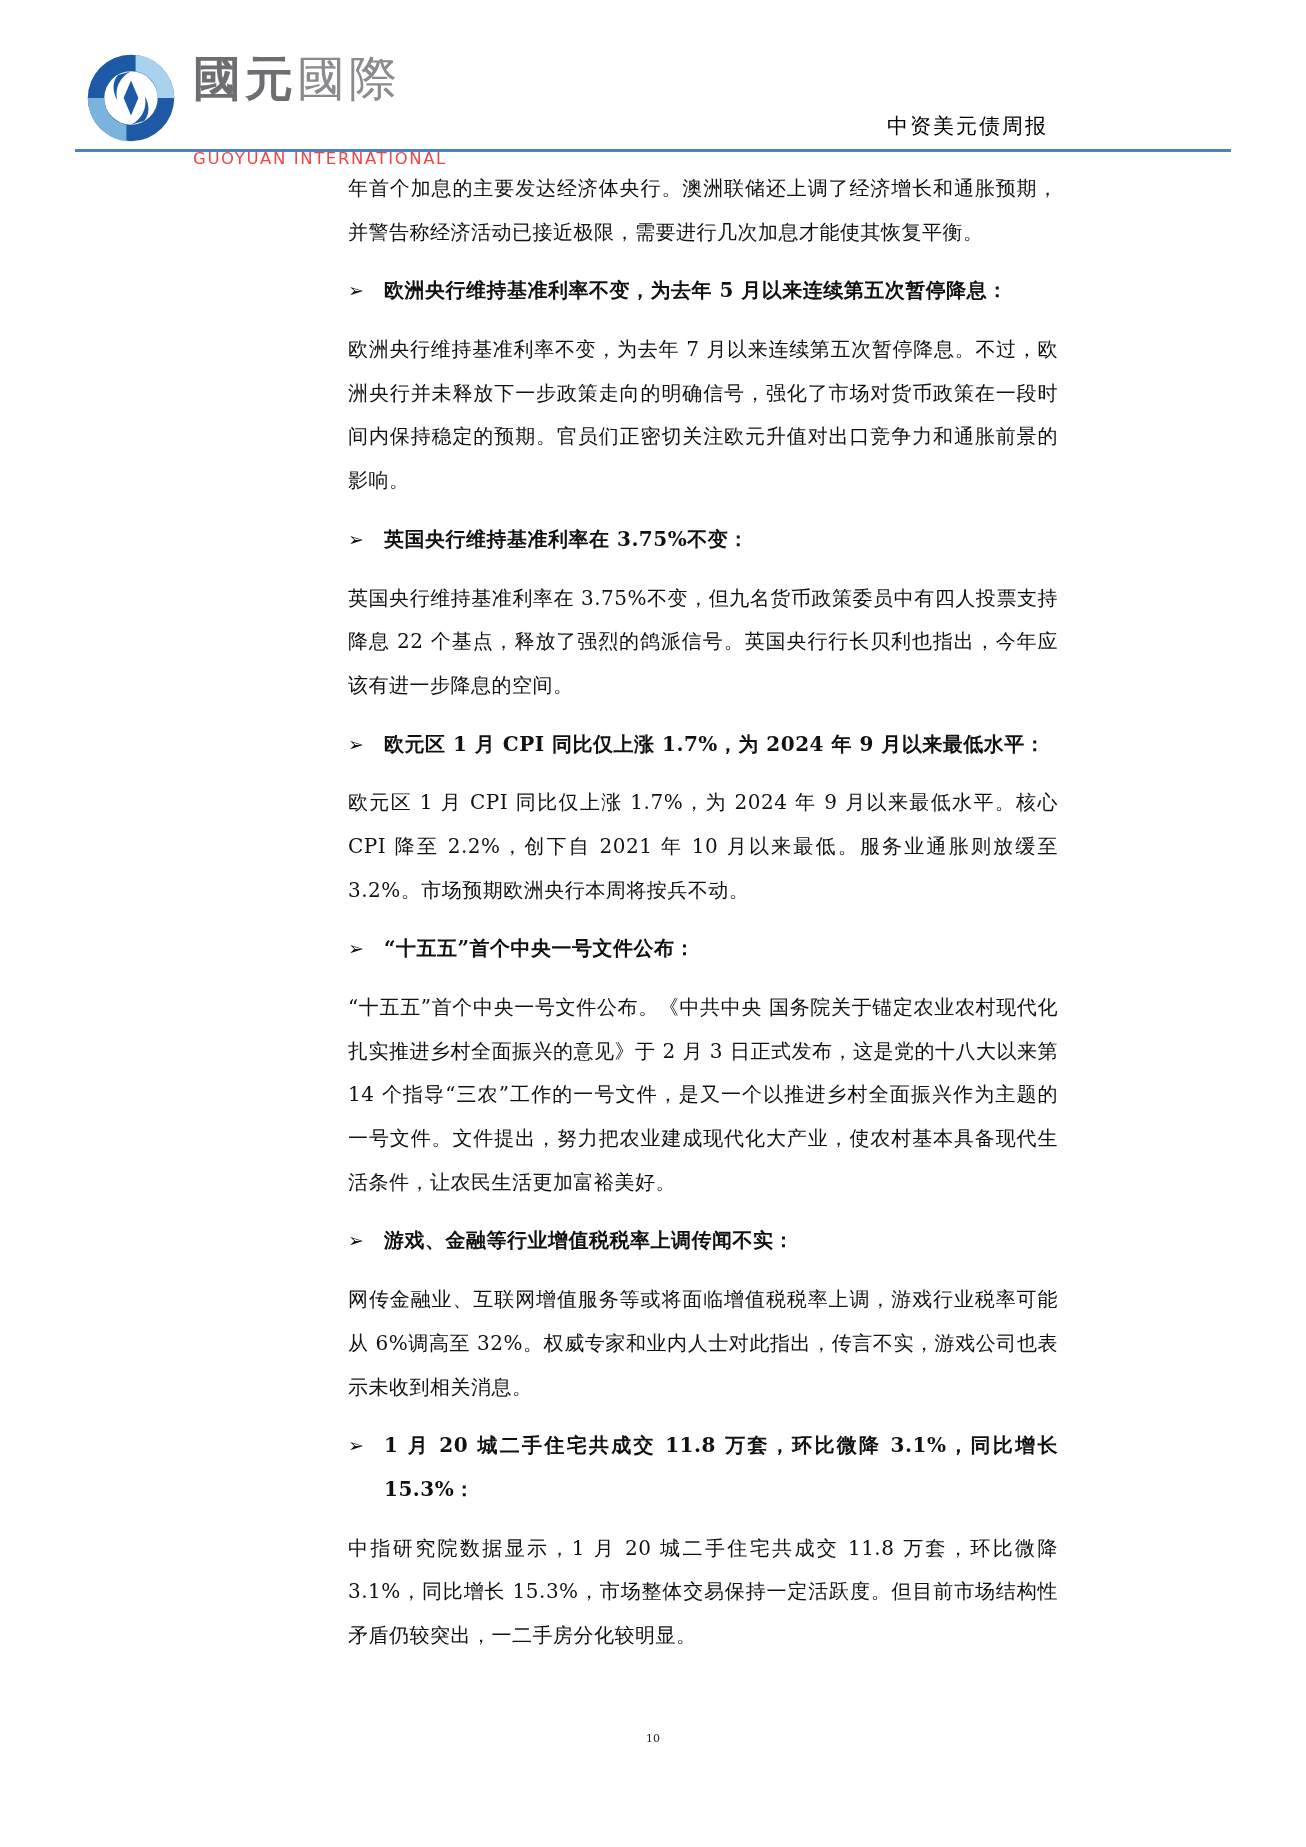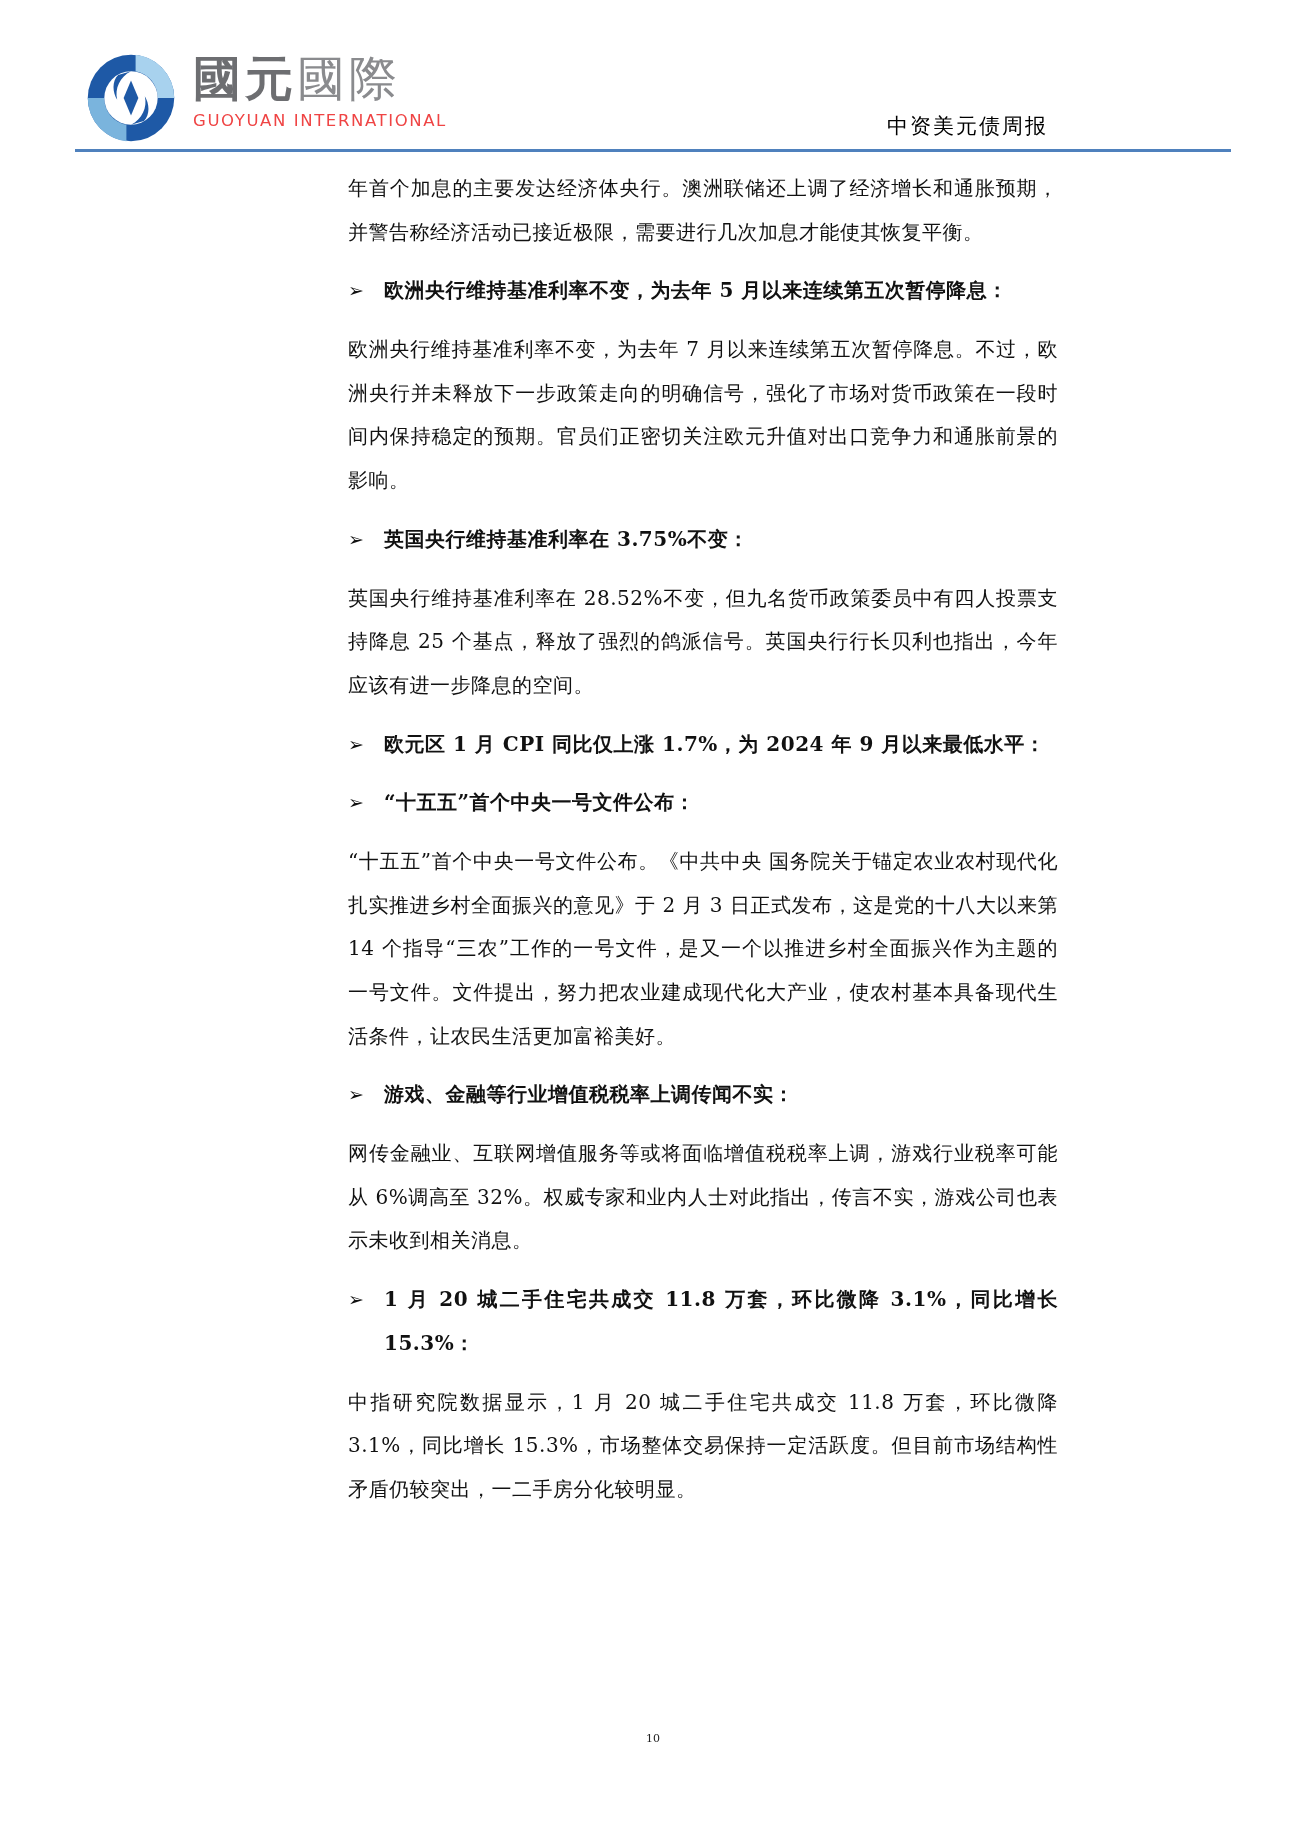--- a/index.html
+++ b/index.html
@@ -9,21 +9,21 @@
     font-family: "DejaVu Serif", "Liberation Serif", serif;
     color: #111111;
     position: relative;
     overflow: hidden;
   }
 
   
   .header { position: absolute; left: 0; top: 0; width: 1306px; height: 155px; }
   .logo { position: absolute; left: 85px; top: 52px; display: flex; align-items: flex-start; }
   .logo-mark { width: 92px; height: 92px; }
-  .logo-text { margin-left: 16px; display: flex; flex-direction: column; }
+  .logo-text { margin-left: 16px; display: flex; flex-direction: column; gap: 38px; }
   .logo-cn {
     font-family: "DejaVu Sans", "Liberation Sans", sans-serif;
     font-size: 48px; line-height: 1.1; letter-spacing: 4px; color: #6d6e71;
   }
   .logo-cn .cn-bold { font-weight: 700; color: #6d6e71; }
   .logo-cn .cn-light { font-weight: 400; color: #8a8b8e; }
   .logo-en {
     font-family: "DejaVu Sans", "Liberation Sans", sans-serif;
     font-size: 16.5px; color: #ef4444; letter-spacing: 1.6px; margin-top: 6px;
   }
@@ -94,28 +94,29 @@
       <span class="heading-text">欧洲央行维持基准利率不变，为去年 5 月以来连续第五次暂停降息：</span>
     </div>
     <p class="body-para">欧洲央行维持基准利率不变，为去年 7 月以来连续第五次暂停降息。不过，欧洲央行并未释放下一步政策走向的明确信号，强化了市场对货币政策在一段时间内保持稳定的预期。官员们正密切关注欧元升值对出口竞争力和通胀前景的影响。</p>
   </section>
 
   <section>
     <div class="bullet-heading">
       <span class="marker">➢</span>
       <span class="heading-text">英国央行维持基准利率在 3.75%不变：</span>
     </div>
-    <p class="body-para">英国央行维持基准利率在 28.52%不变，但九名货币政策委员中有四人投票支持降息 25 个基点，释放了强烈的鸽派信号。英国央行行长贝利也指出，今年应该有进一步降息的空间。</p>
+    <p class="body-para">英国央行维持基准利率在 3.75%不变，但九名货币政策委员中有四人投票支持降息 22 个基点，释放了强烈的鸽派信号。英国央行行长贝利也指出，今年应该有进一步降息的空间。</p>
   </section>
 
   <section>
     <div class="bullet-heading">
       <span class="marker">➢</span>
       <span class="heading-text">欧元区 1 月 CPI 同比仅上涨 1.7%，为 2024 年 9 月以来最低水平：</span>
     </div>
+    <p class="body-para">欧元区 1 月 CPI 同比仅上涨 1.7%，为 2024 年 9 月以来最低水平。核心 CPI 降至 2.2%，创下自 2021 年 10 月以来最低。服务业通胀则放缓至 3.2%。市场预期欧洲央行本周将按兵不动。</p>
   </section>
 
   <section>
     <div class="bullet-heading">
       <span class="marker">➢</span>
       <span class="heading-text">“十五五”首个中央一号文件公布：</span>
     </div>
     <p class="body-para">“十五五”首个中央一号文件公布。《中共中央 国务院关于锚定农业农村现代化 扎实推进乡村全面振兴的意见》于 2 月 3 日正式发布，这是党的十八大以来第 14 个指导“三农”工作的一号文件，是又一个以推进乡村全面振兴作为主题的一号文件。文件提出，努力把农业建成现代化大产业，使农村基本具备现代生活条件，让农民生活更加富裕美好。</p>
   </section>
 

